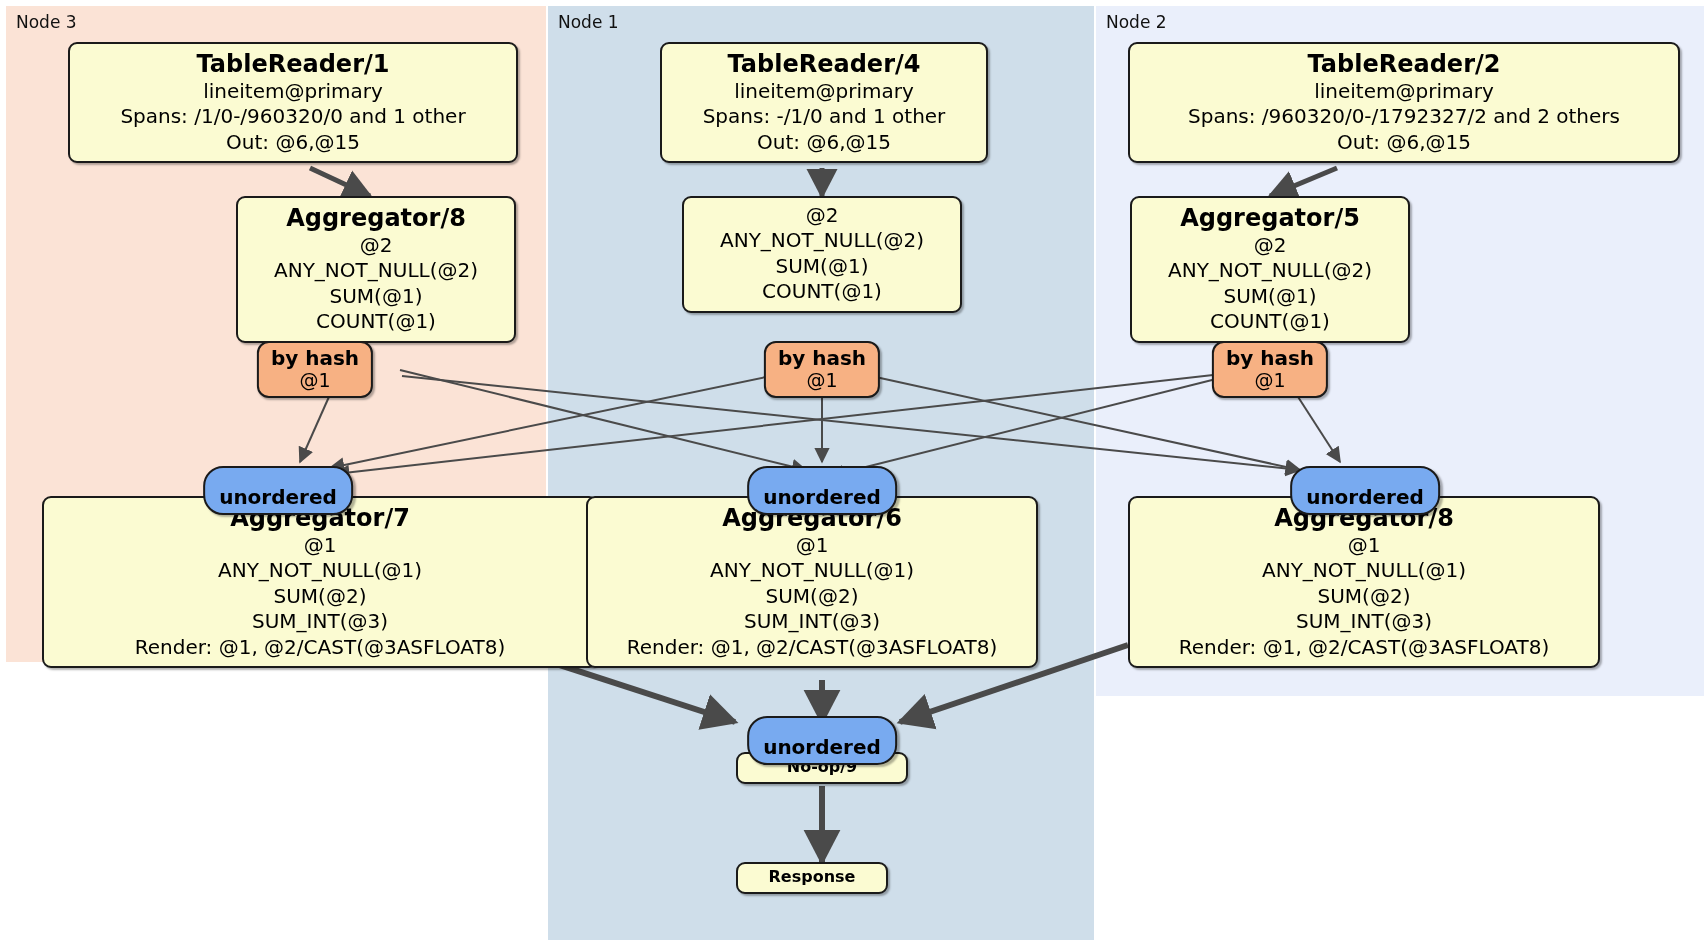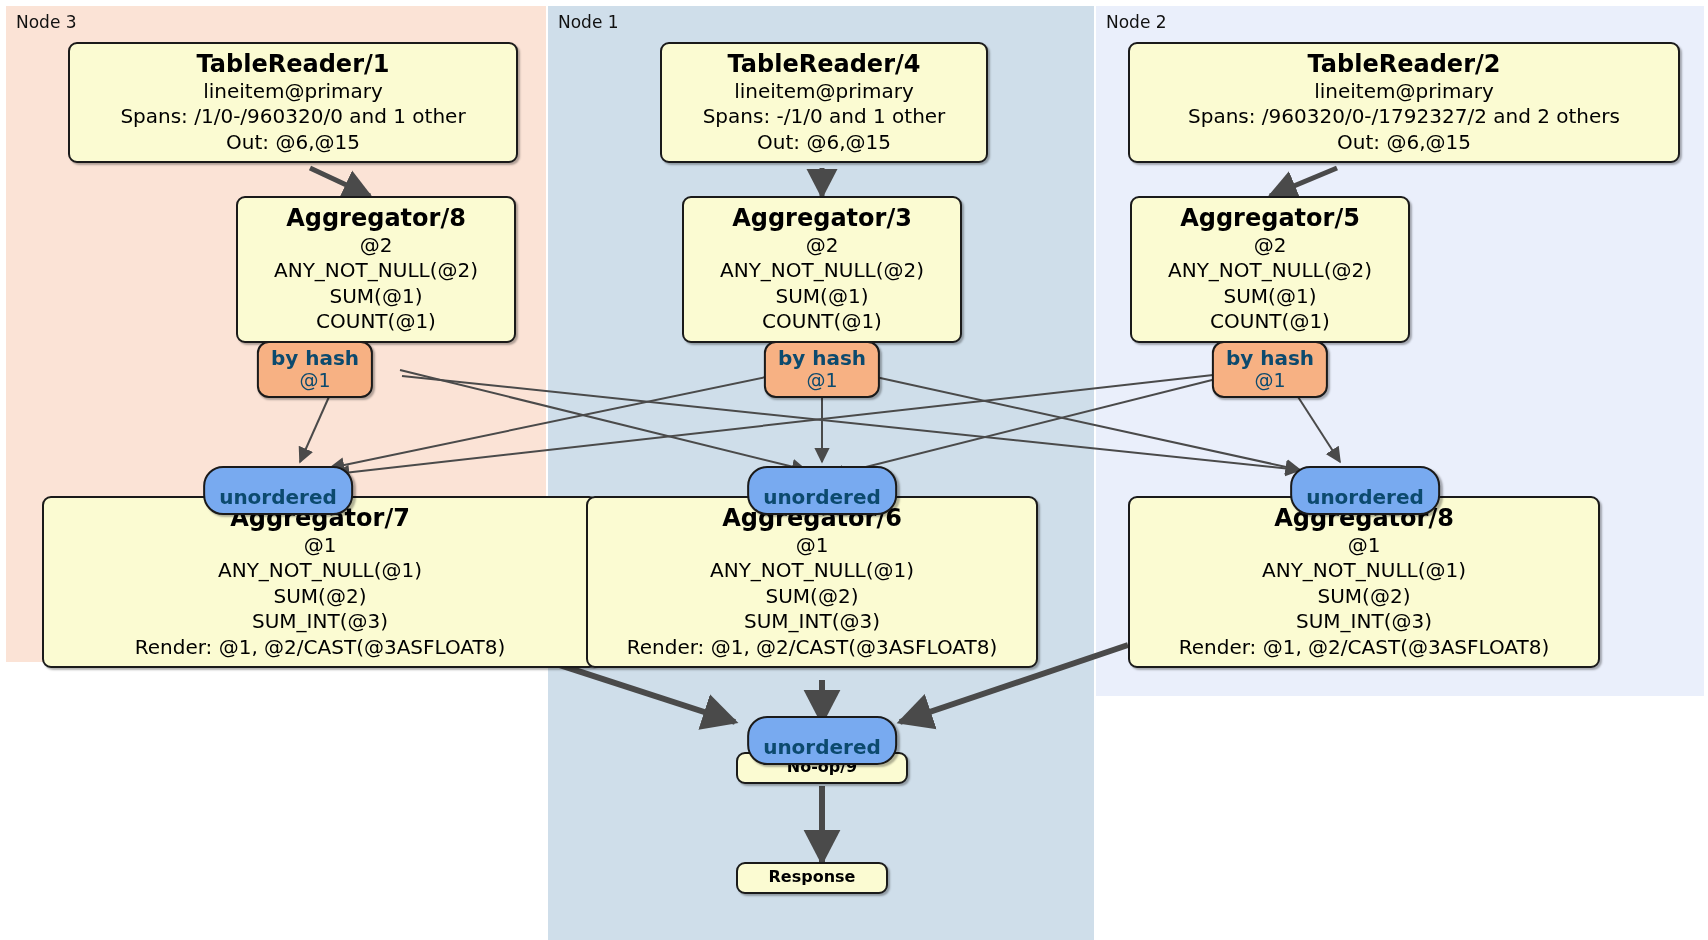--- a/index.html
+++ b/index.html
@@ -76,21 +76,21 @@
   .box.compact .title {
     font-size: 16px;
   }
 
   
   .pill {
     position: absolute;
     box-sizing: border-box;
     border: 2px solid #1a1a1a;
     text-align: center;
-    color: #0c4a6e;
+    color: #000000;
     box-shadow: 2px 2px 2px rgba(0,0,0,0.30);
     white-space: nowrap;
   }
   .pill .ptitle {
     font-weight: bold;
     font-size: 20px;
     line-height: 1.15;
   }
   .pill .psub {
     font-size: 19px;
@@ -192,21 +192,20 @@
   </div>
 
   <div class="box z-front" id="tr0" style="left:660px; top:42px; width:328px;">
     <div class="title">TableReader/4</div>
     <div class="line">lineitem@primary</div>
     <div class="line">Spans: -/1/0 and 1 other</div>
     <div class="line">Out: @6,@15</div>
   </div>
 
   <div class="box z-front" id="agg3" style="left:682px; top:196px; width:280px;">
-    <div class="title">Aggregator/3</div>
     <div class="line">@2</div>
     <div class="line">ANY_NOT_NULL(@2)</div>
     <div class="line">SUM(@1)</div>
     <div class="line">COUNT(@1)</div>
   </div>
 
   <div class="pill hash z-pill" id="hash-center" style="left:822px; top:341px; transform:translateX(-50%);">
     <div class="ptitle">by hash</div>
     <div class="psub">@1</div>
   </div>

